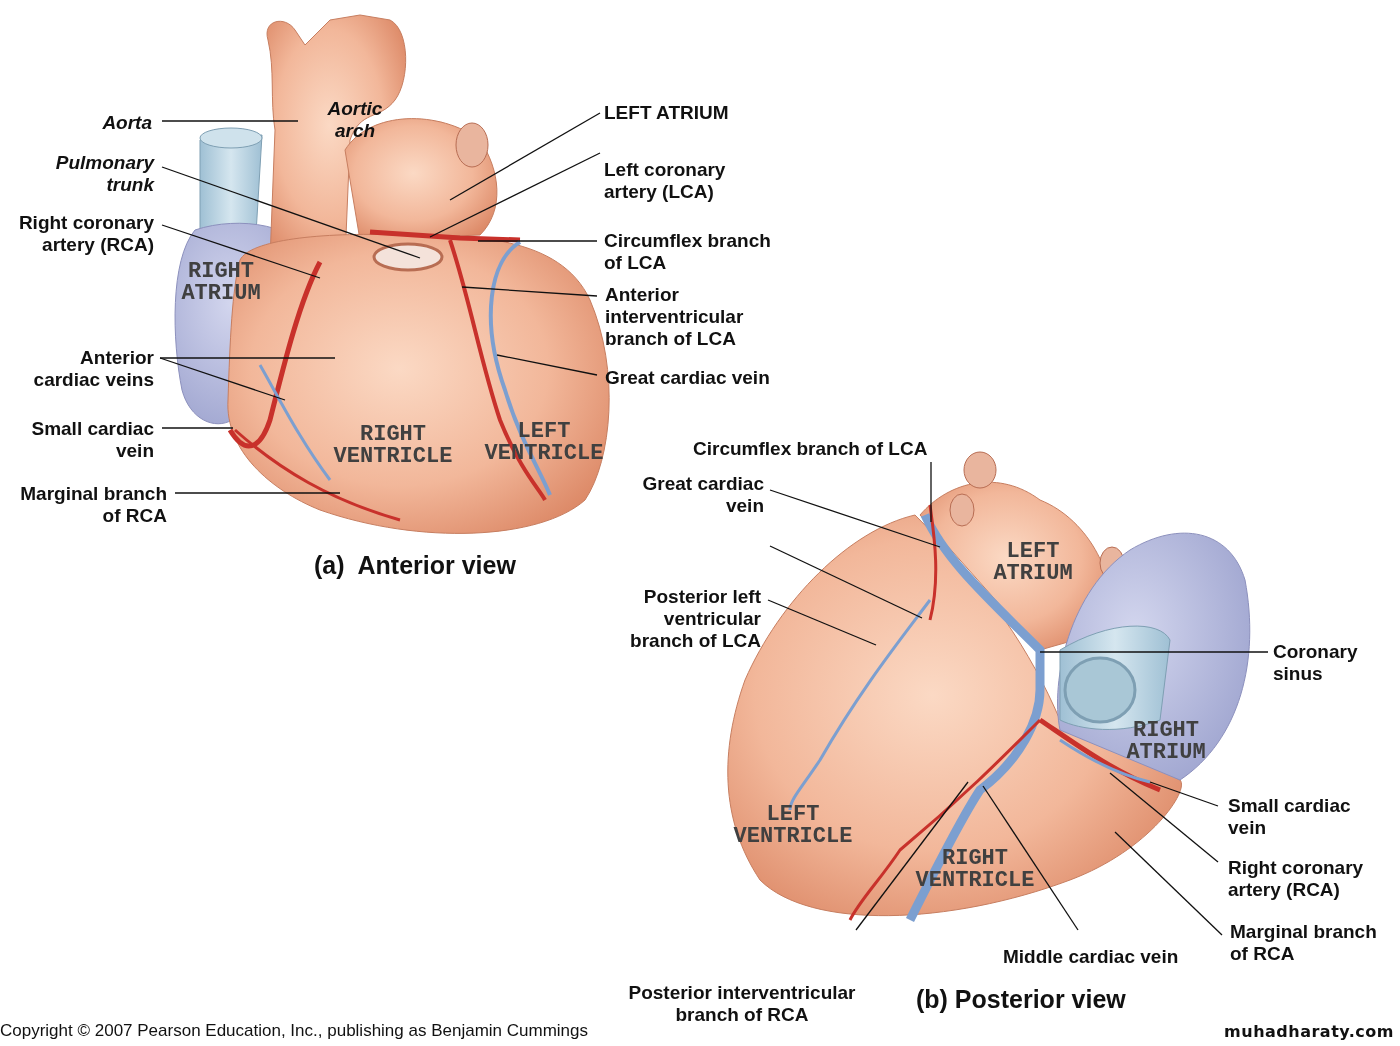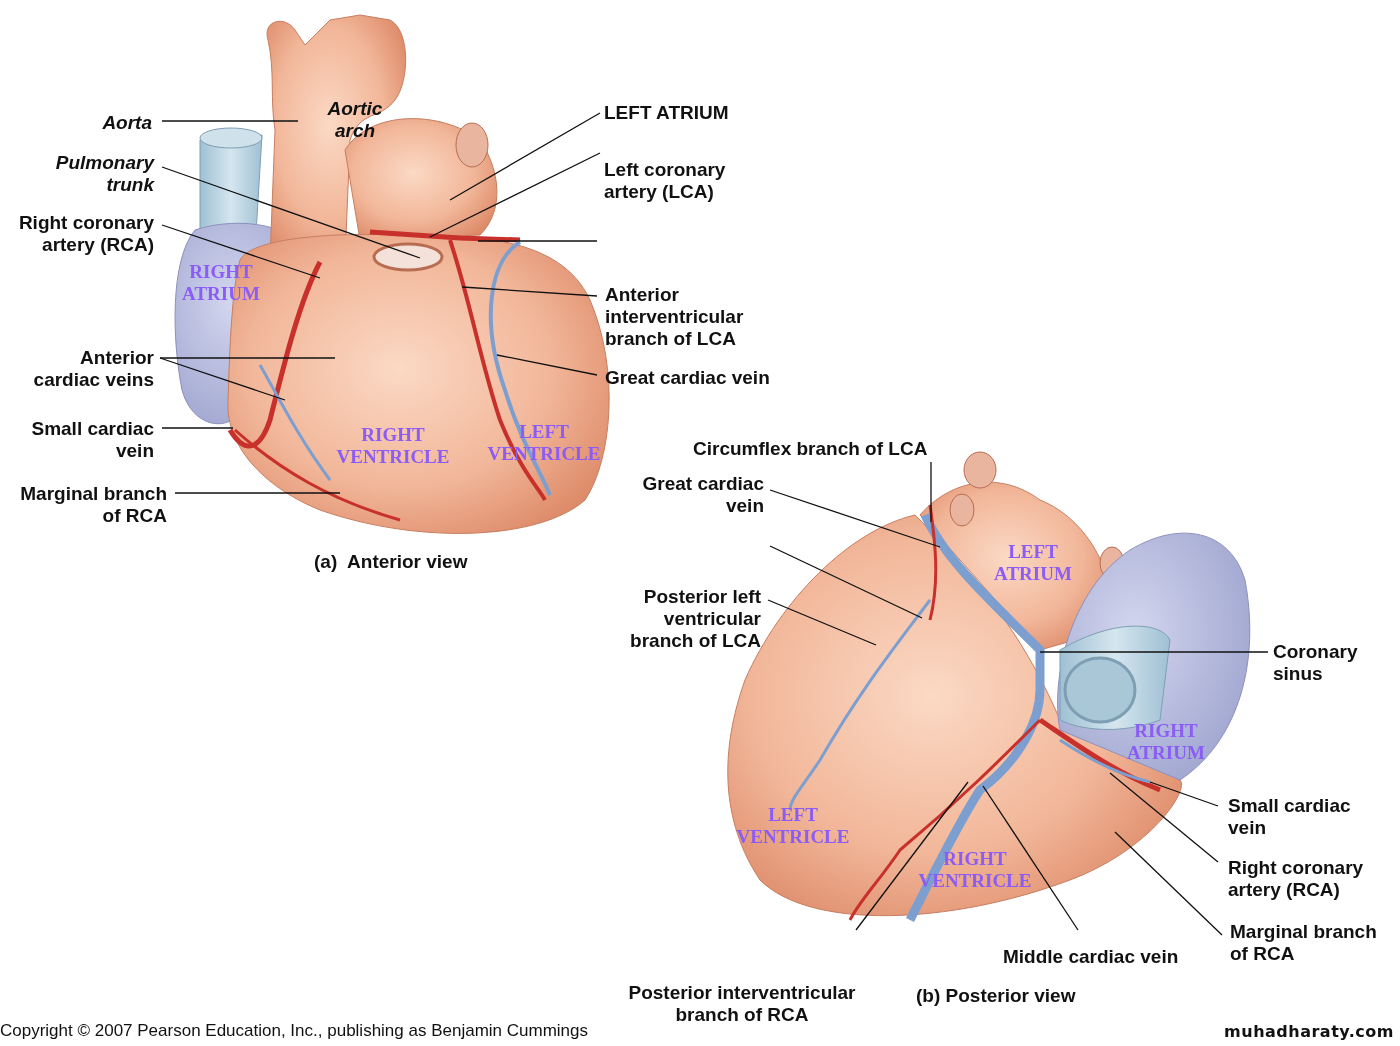--- a/index.html
+++ b/index.html
@@ -4,24 +4,24 @@
 <style>
   html, body { margin: 0; padding: 0; background: #ffffff; }
   body { width: 1400px; height: 1046px; position: relative; overflow: hidden;
          font-family: "Liberation Sans", sans-serif; }
   #stage { position: absolute; left: 0; top: 0; width: 1400px; height: 1046px; }
   .lbl { position: absolute; font-family: "Liberation Sans", sans-serif; font-weight: bold;
          font-size: 19px; line-height: 22px; color: #111; white-space: pre; }
   .lbl.r { text-align: right; }
   .lbl.c { text-align: center; margin-top: 48px; }
   .lbl.it { font-style: italic; }
-  .region { position: absolute; font-family: Liberation Serif, serif; font-weight: bold;
-            font-size: 19px; line-height: 22px; color: #8b5cf6; text-align: center; white-space: pre; }
+  .region { position: absolute; font-family: Liberation Mono, monospace; font-weight: bold;
+            font-size: 22px; line-height: 22px; color: #404040; text-align: center; white-space: pre; }
   .caption { position: absolute; font-family: "Liberation Sans", sans-serif; font-weight: bold;
-             font-size: 19px; color: #111; white-space: pre; }
+             font-size: 25px; color: #111; white-space: pre; }
   .copyright { position: absolute; left: 0; top: 1021px; font-size: 17px; color: #111;
                font-family: "Liberation Sans", sans-serif; white-space: pre; }
   .watermark { position: absolute; right: 6px; top: 1022px; font-size: 16px; font-weight: bold;
                letter-spacing: 0.5px; color: #111; font-family: "DejaVu Sans", sans-serif; }
   svg .leader { stroke: #111; stroke-width: 1.3; fill: none; }
 </style>
 </head>
 <body>
 
 <div id="stage">
@@ -113,20 +113,22 @@
   <div class="lbl r" style="left:0px;top:347px;width:154px;">Anterior
 cardiac veins</div>
   <div class="lbl r" style="left:0px;top:418px;width:154px;">Small cardiac
 vein</div>
   <div class="lbl r" style="left:0px;top:483px;width:167px;">Marginal branch
 of RCA</div>
 
   <div class="lbl" style="left:604px;top:102px;">LEFT ATRIUM</div>
   <div class="lbl" style="left:604px;top:139px;margin-top:20px;">Left coronary
 artery (LCA)</div>
+  <div class="lbl" style="left:604px;top:230px;">Circumflex branch
+of LCA</div>
   <div class="lbl" style="left:605px;top:284px;">Anterior
 interventricular
 branch of LCA</div>
   <div class="lbl" style="left:605px;top:367px;">Great cardiac vein</div>
 
   <div class="region" style="left:176px;top:261px;width:90px;">RIGHT
 ATRIUM</div>
   <div class="region" style="left:330px;top:424px;width:126px;">RIGHT
 VENTRICLE</div>
   <div class="region" style="left:482px;top:421px;width:124px;">LEFT

